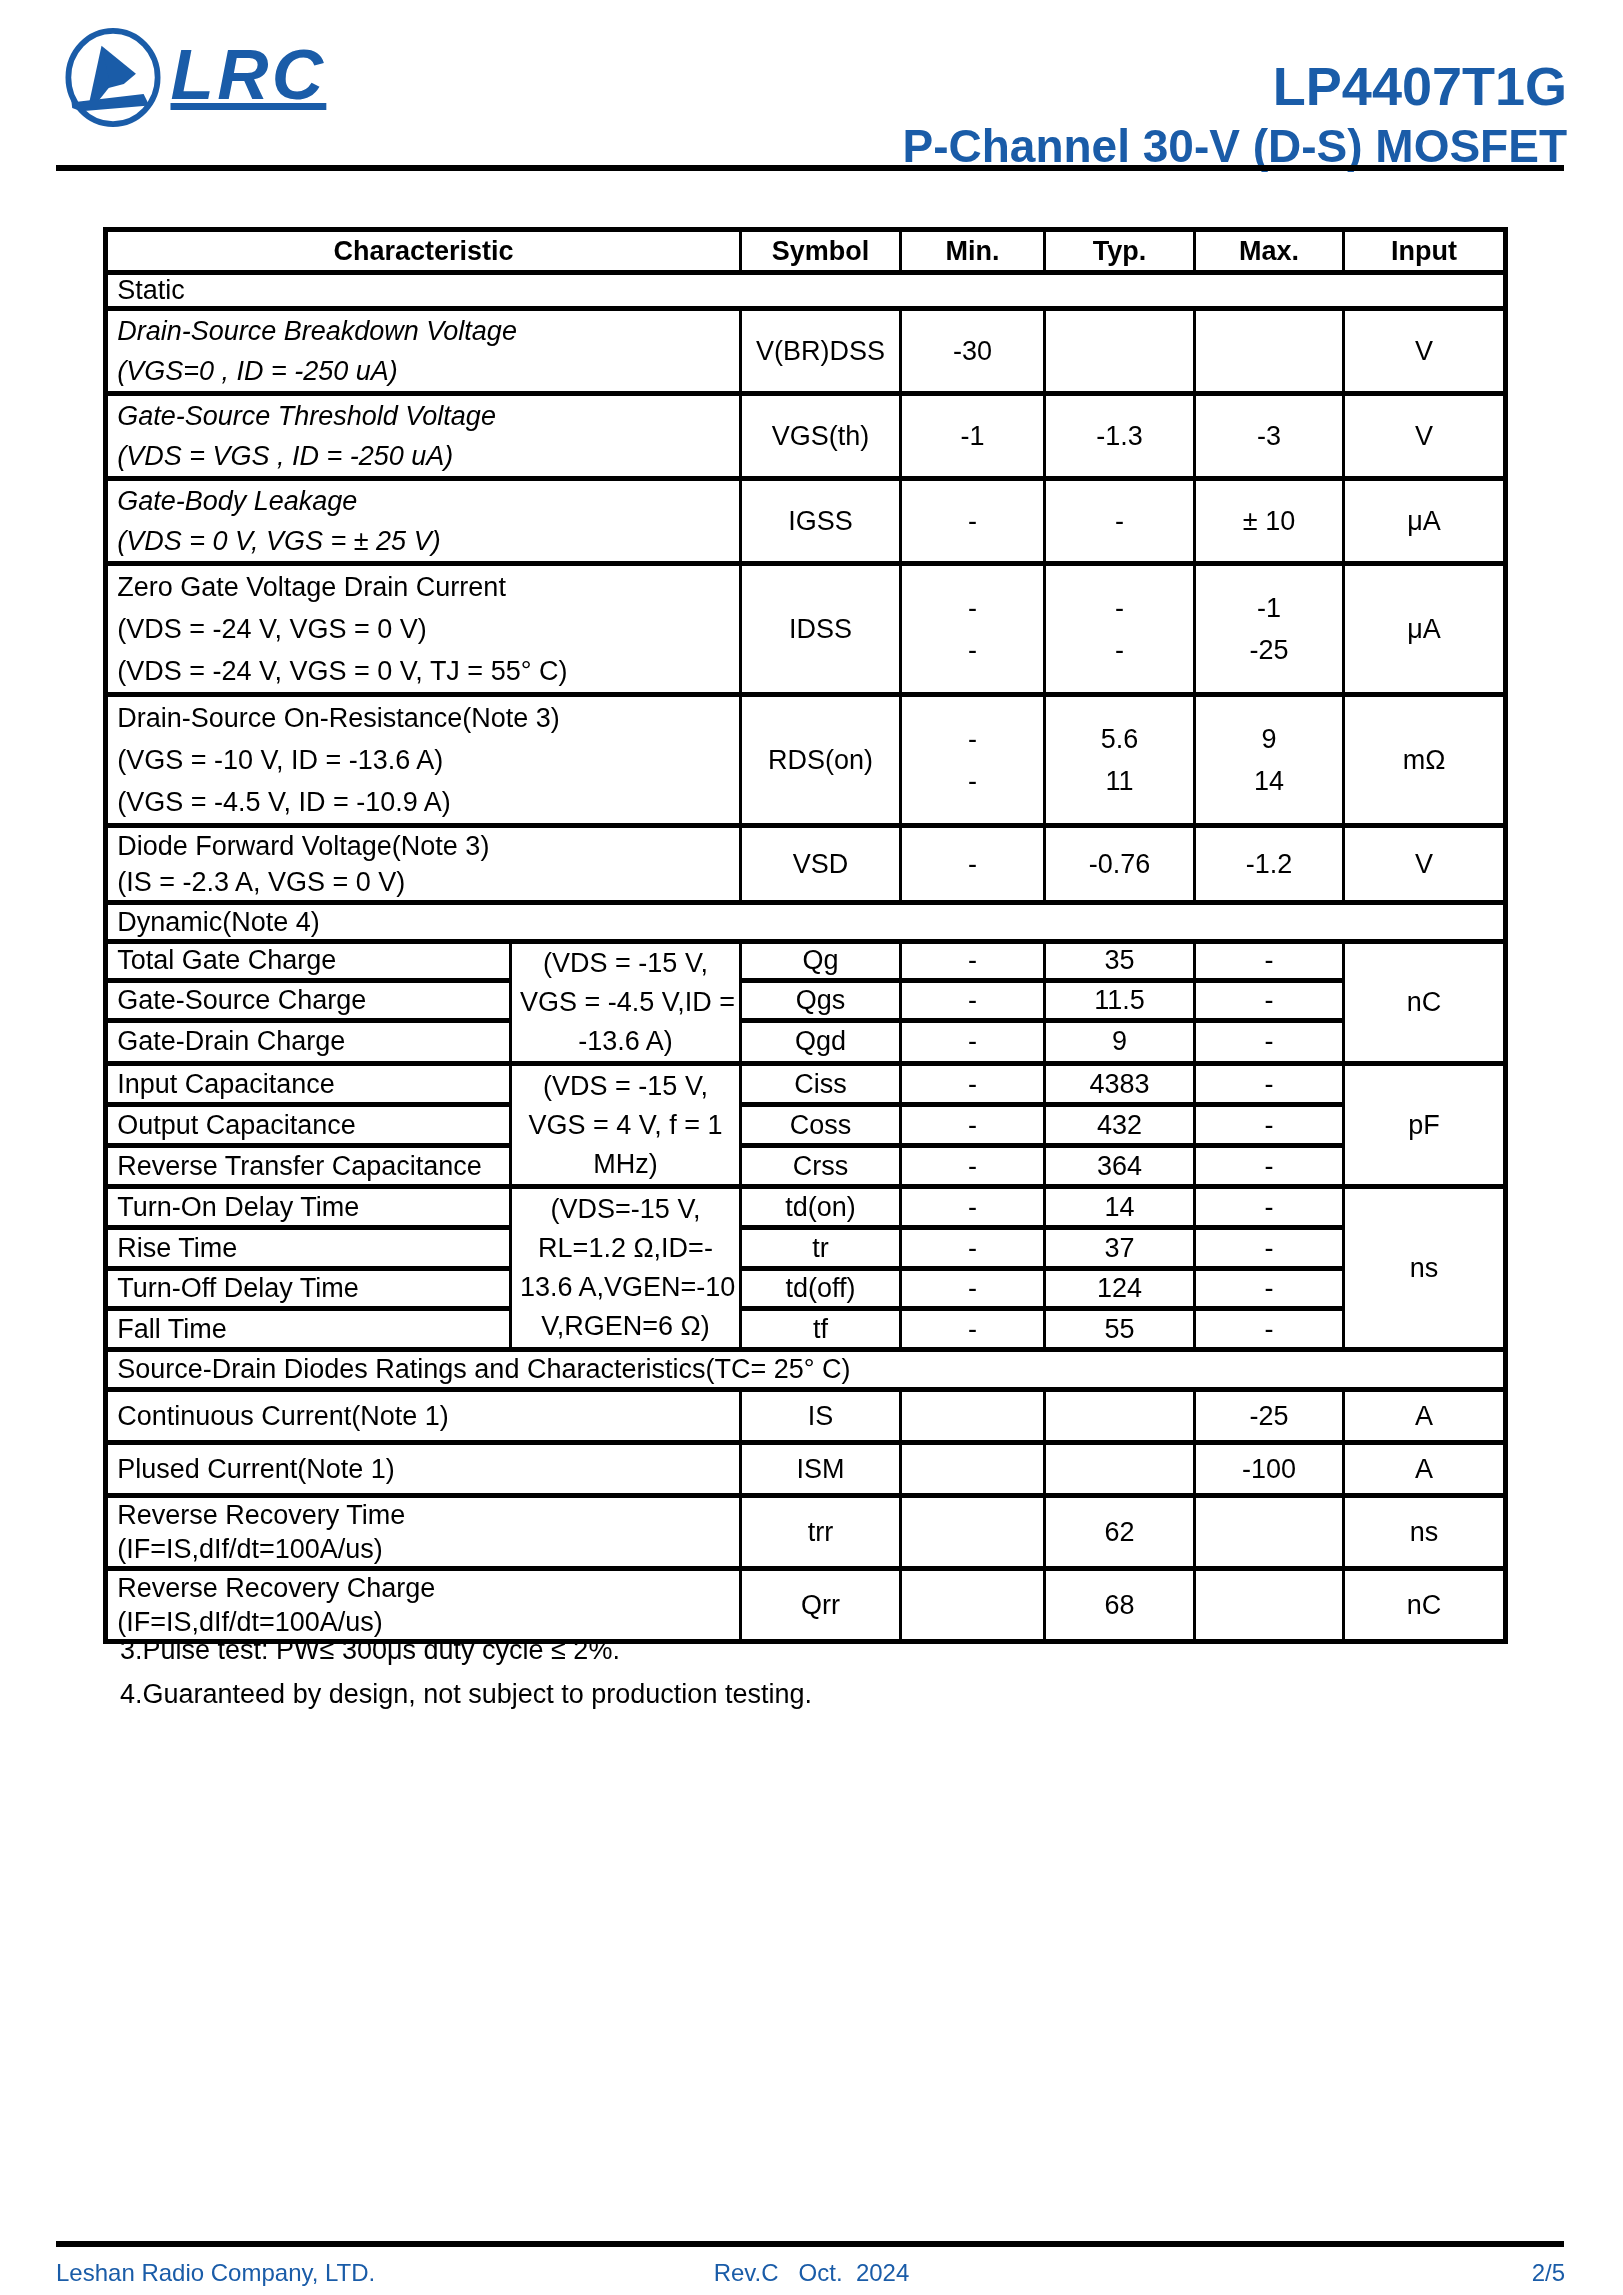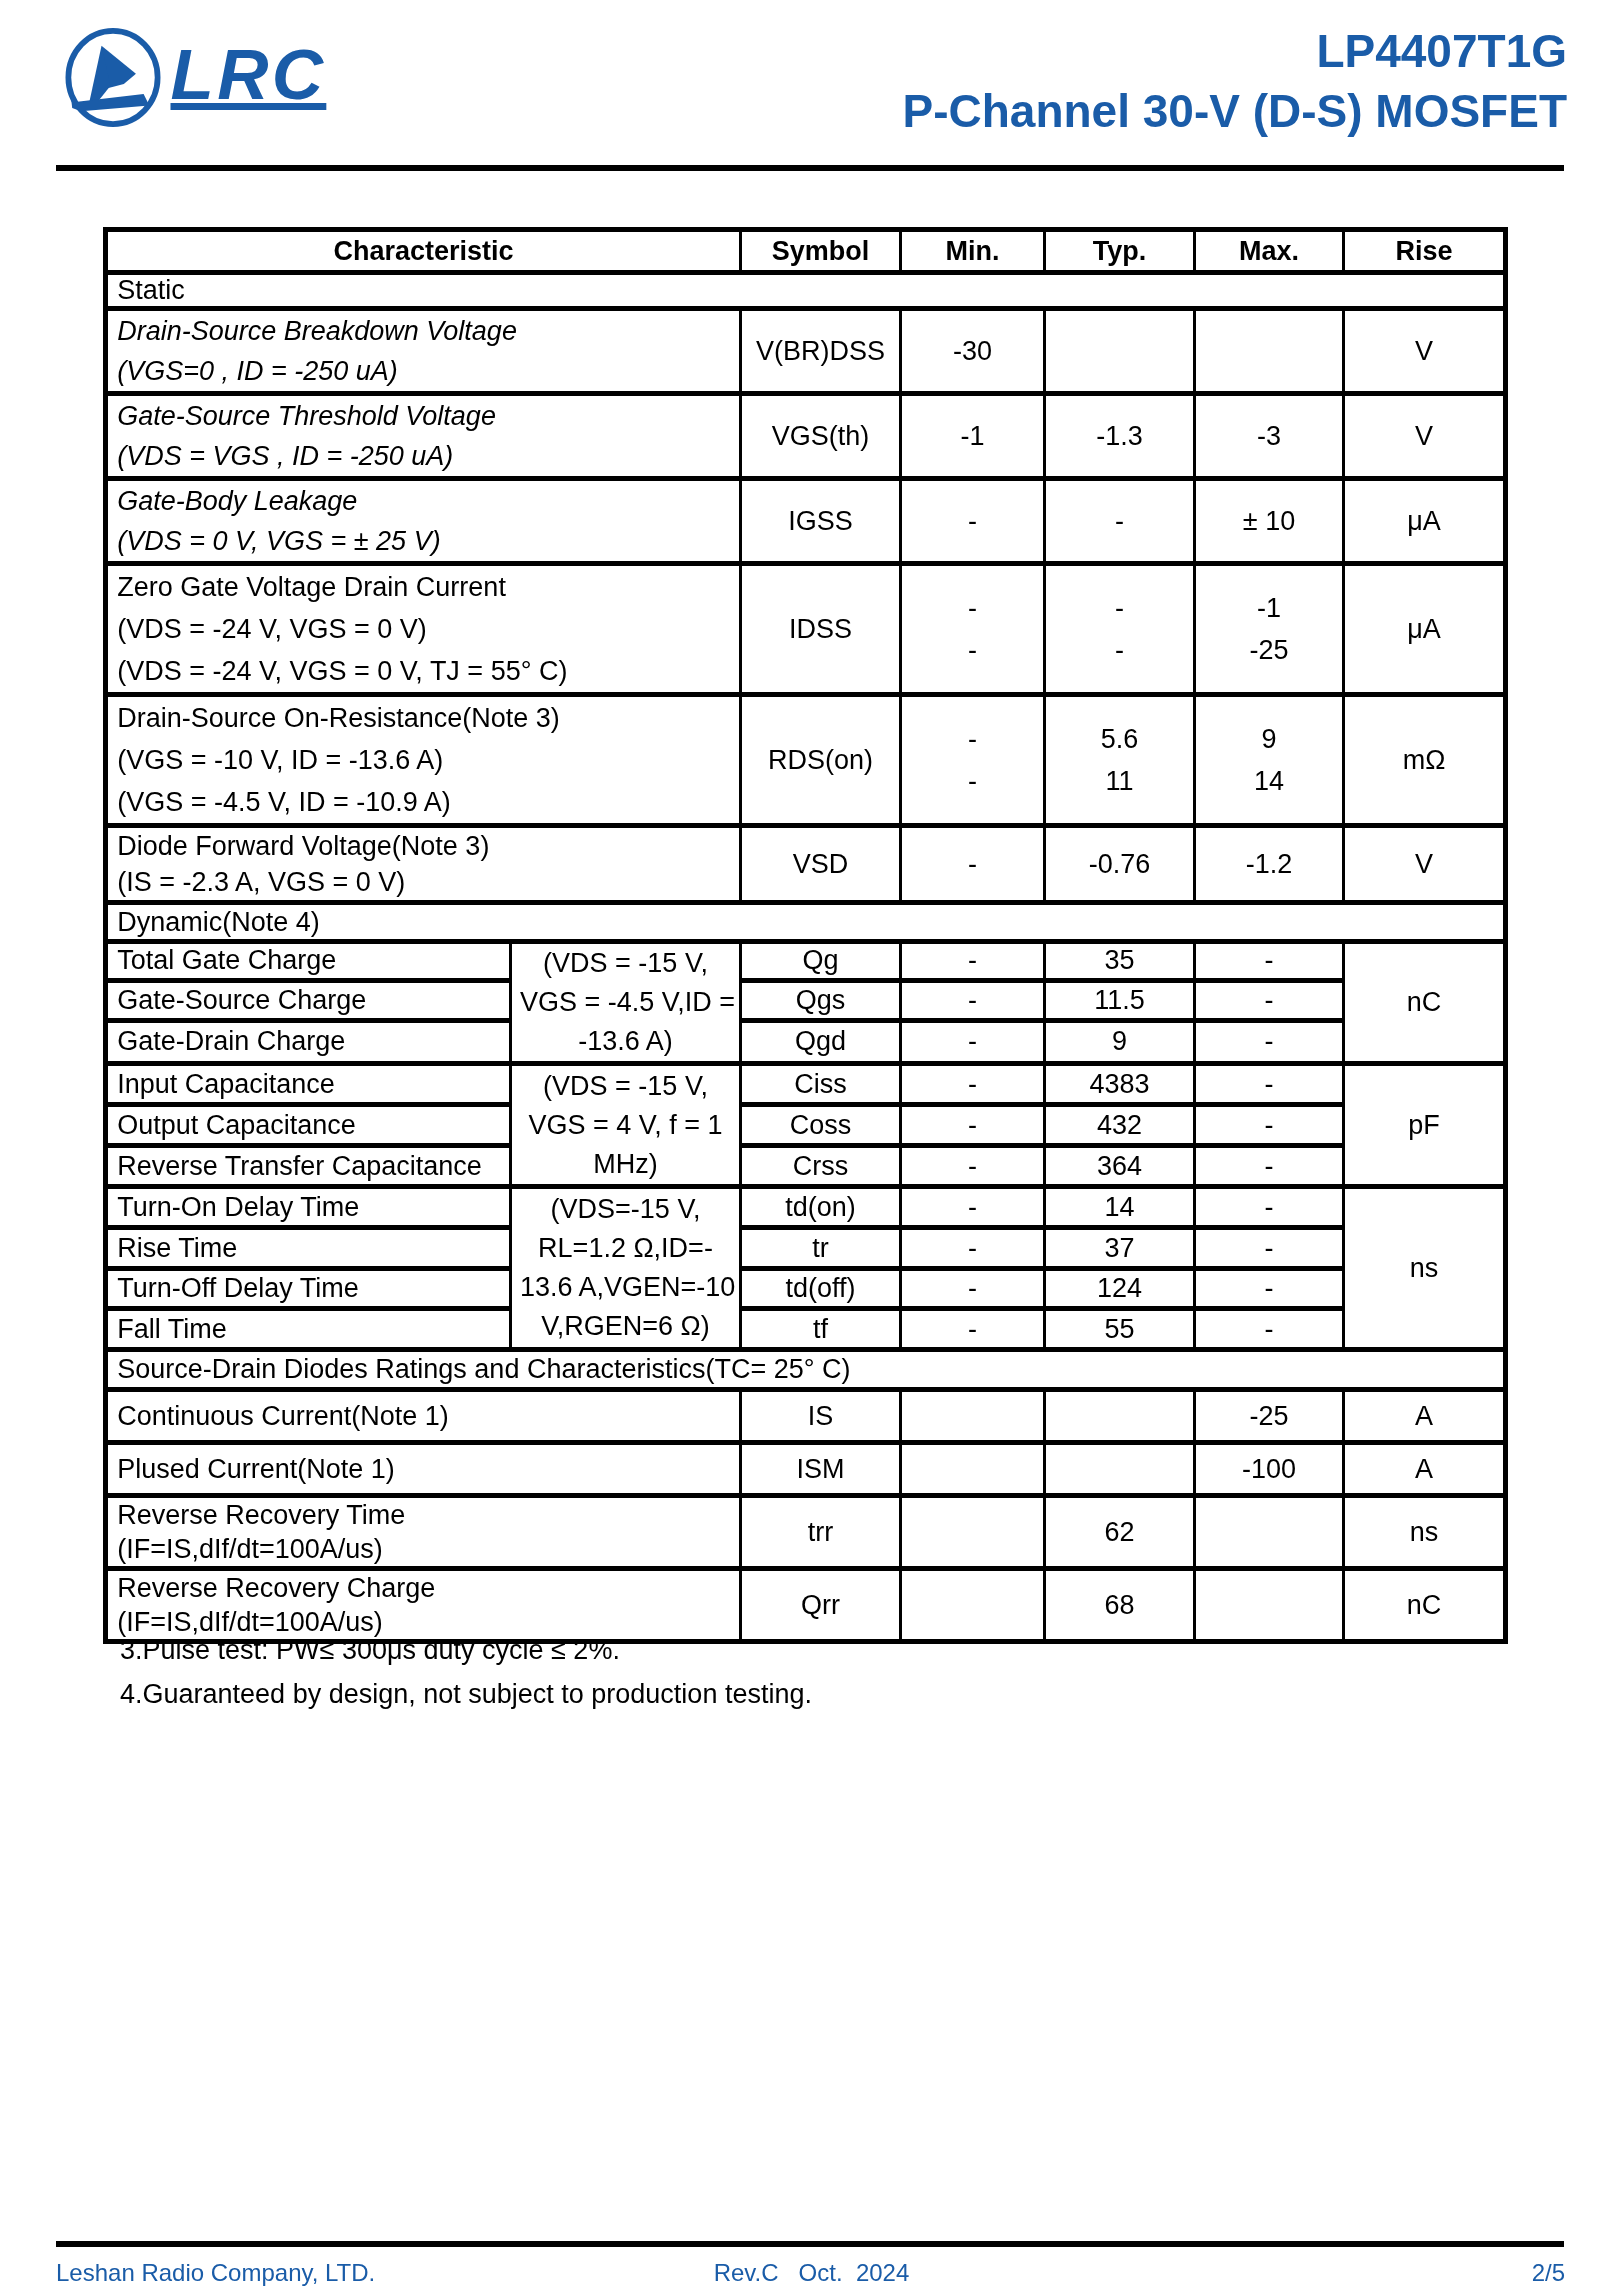--- a/index.html
+++ b/index.html
@@ -6,21 +6,21 @@
   html,body { margin:0; padding:0; background:#e8e8e8; }
   .page { position:relative; width:1623px; height:2295px; background:#fff;
           font-family:"Liberation Sans","DejaVu Sans",sans-serif; color:var(--ink); overflow:hidden; }
 
   
   .logo { position:absolute; left:62px; top:26px; display:flex; align-items:flex-start; }
   .logo svg { width:102px; height:103px; display:block; }
   .logo-text { font-size:71px; font-weight:bold; font-style:italic; color:var(--blue);
                line-height:98px; letter-spacing:3.3px; margin-left:6.5px;text-decoration:underline; }
   .titles { position:absolute; top:27.5px; right:56px; text-align:right; color:var(--blue); font-weight:bold; }
-  .part { font-size:46px; line-height:47px; }
+  .part { font-size:54px; line-height:47px;margin-top:35px; }
   .subtitle { font-size:46px; line-height:47px; margin-top:13px; }
   .rule { position:absolute; left:56px; width:1508px; height:5.9px; background:#000; }
   .top-rule { top:165px; }
   .footer-rule { top:2241px; }
 
   .section-title { position:absolute; left:120px; top:187px; margin:0; font-size:32px; font-weight:bold; letter-spacing:0.7px; }
 
   
   table.spec { position:absolute; left:103px; top:227px; width:1400px;
                border-collapse:collapse; table-layout:fixed; border:5.9px solid #000; }
@@ -82,21 +82,21 @@
         <col style="width:162px">
     </colgroup>
 
     <tbody>
         <tr class="hdr" style="height:43px">
       <td colspan="2">Characteristic</td>
       <td>Symbol</td>
       <td>Min.</td>
       <td>Typ.</td>
       <td>Max.</td>
-      <td>Rise</td>
+      <td>Input</td>
     </tr>
 
     <tr style="height:34px">
       <td colspan="7" class="sec">Static</td>
     </tr>
 
     <tr style="height:85px">
       <td colspan="2" class="char two">
         <div class="l">Drain-Source Breakdown Voltage</div>
         <div class="l">(VGS=0 , ID = -250 uA)</div>

